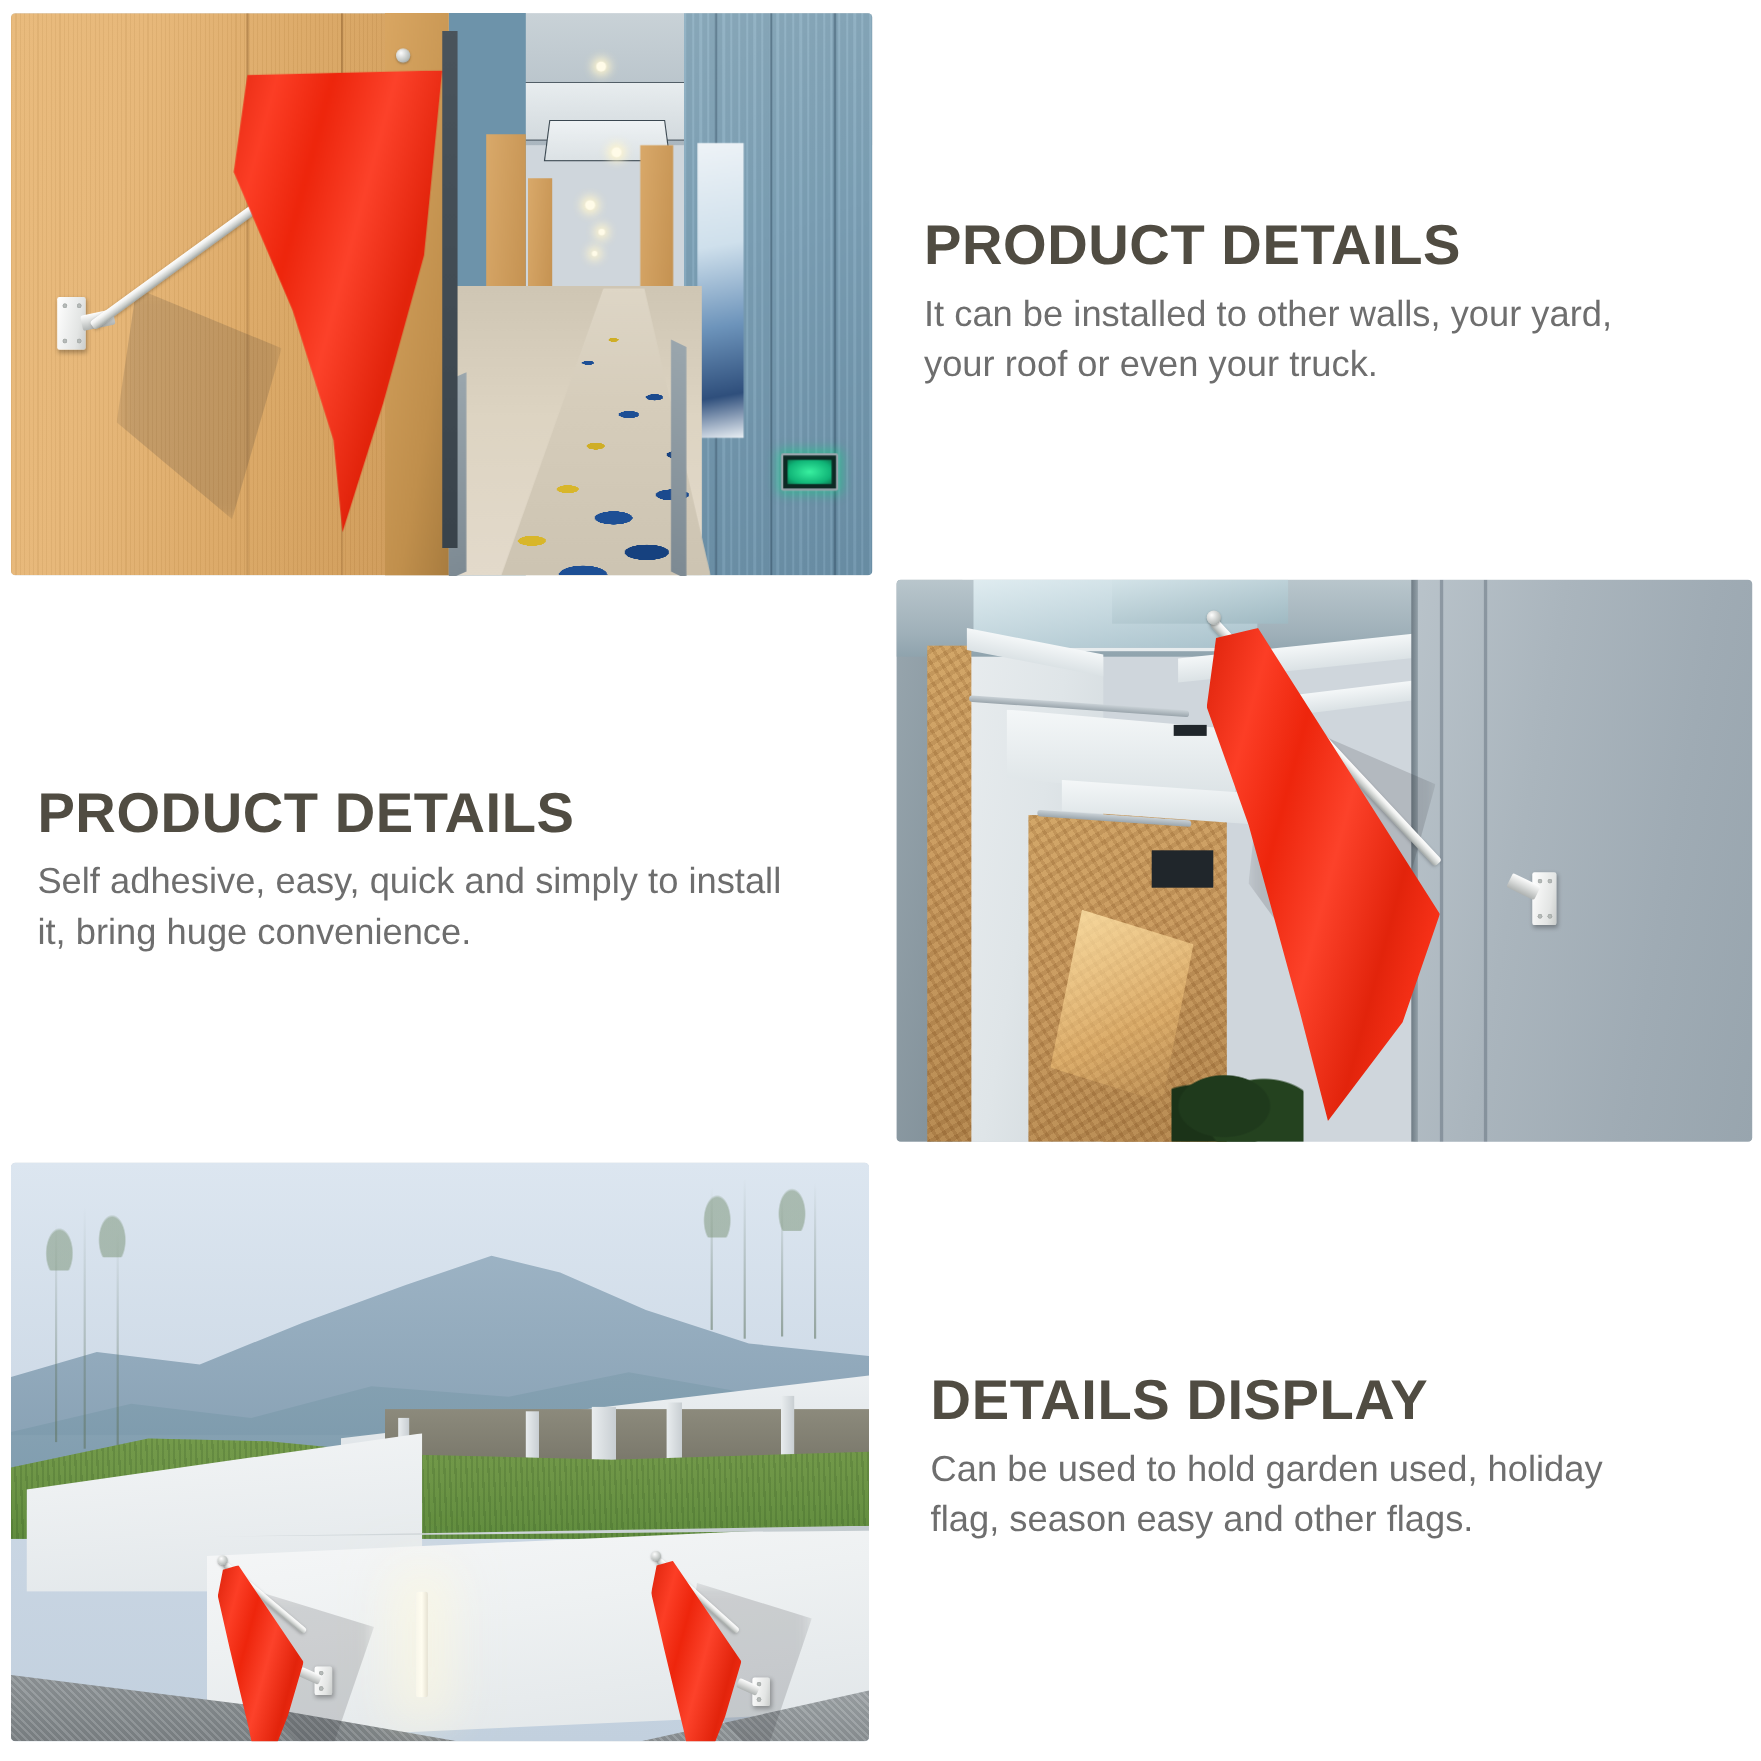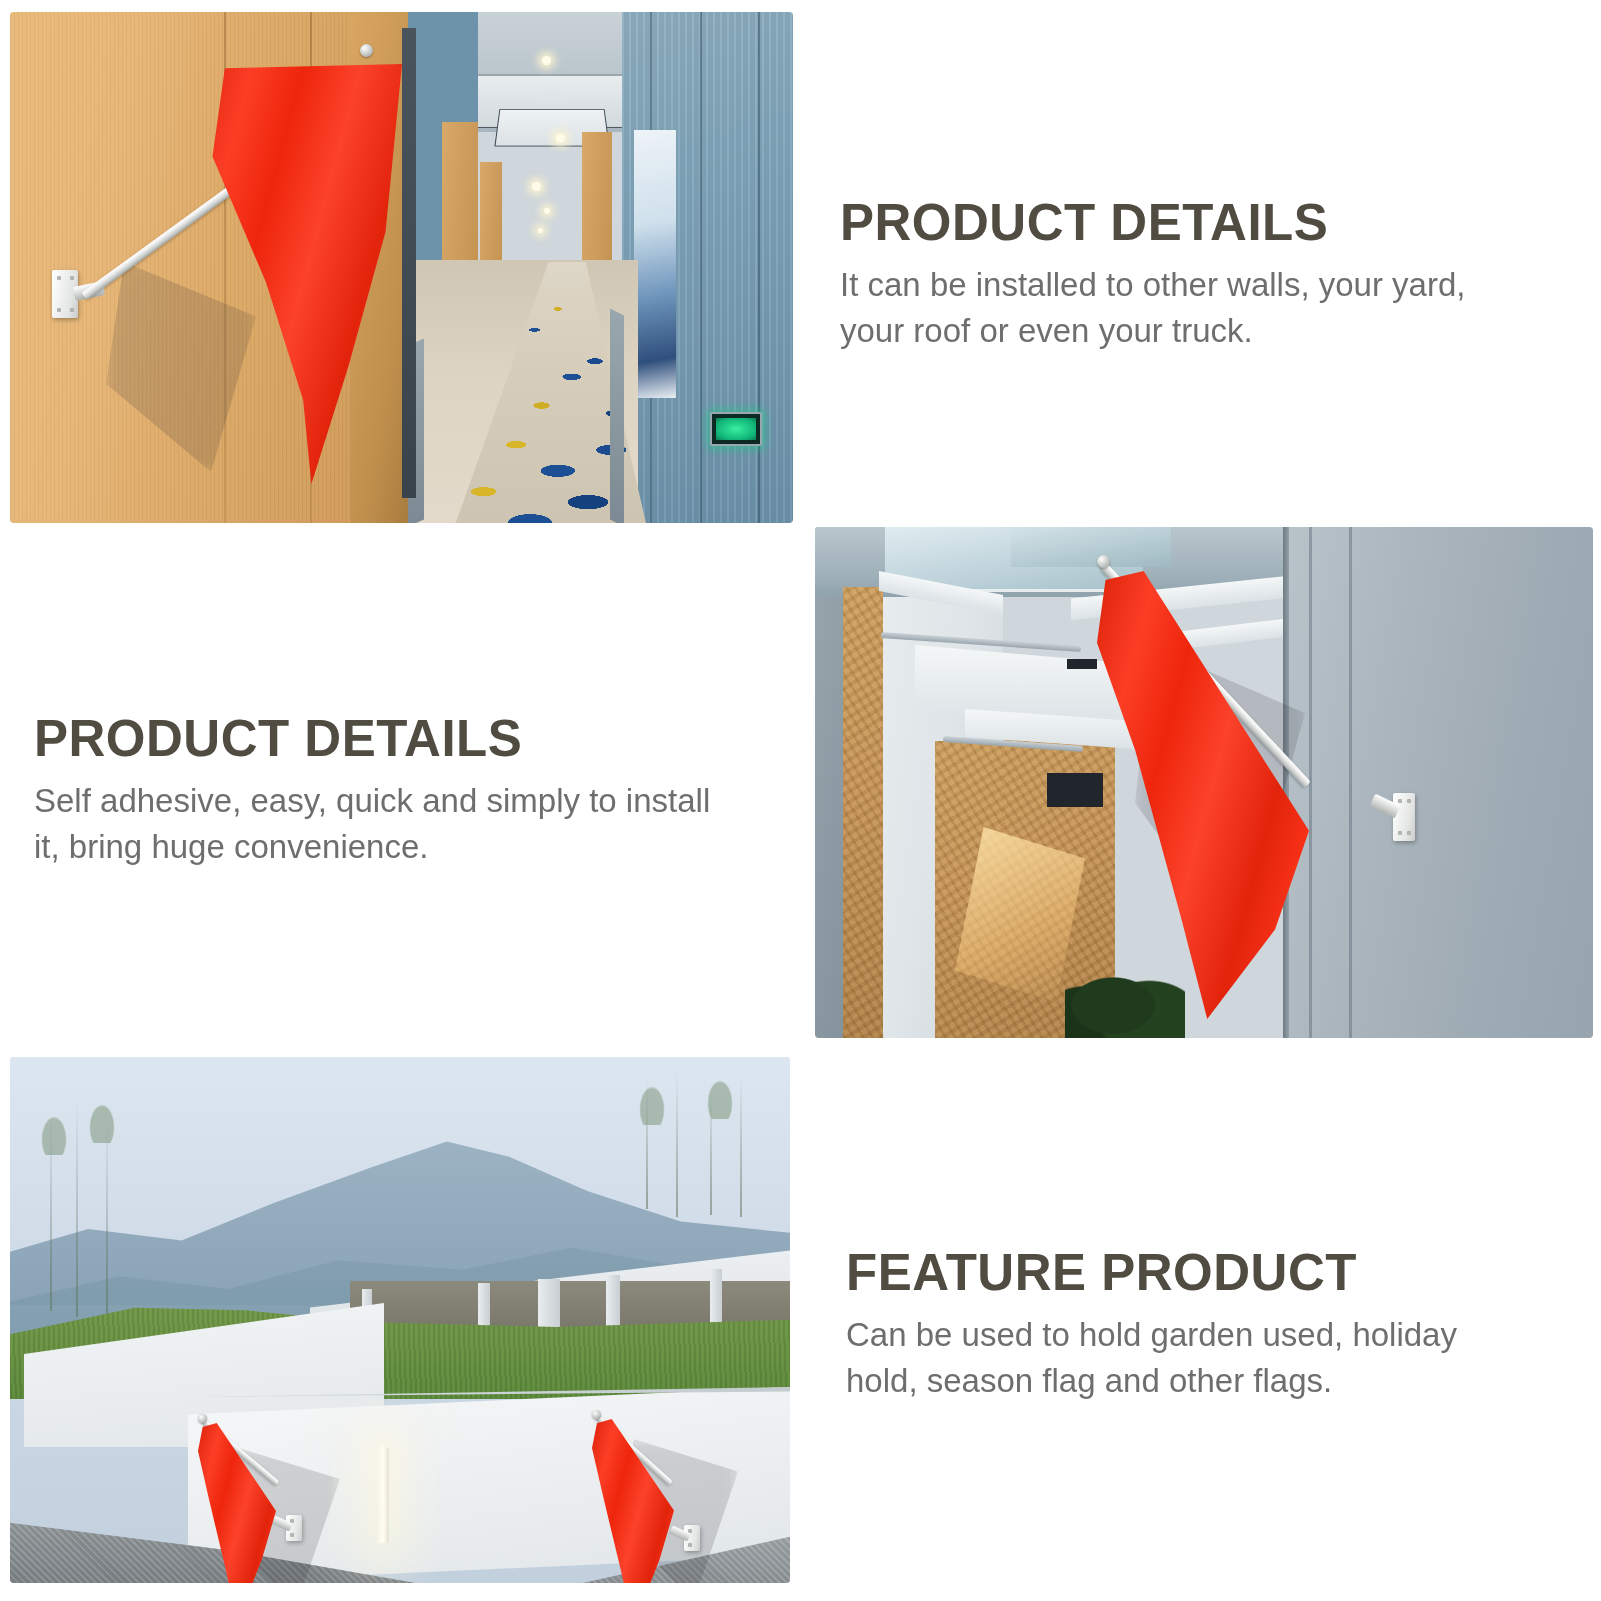--- a/index.html
+++ b/index.html
@@ -488,18 +488,18 @@
       <div class="screw" style="left:678px;top:486px;"></div>
       <div class="bracket-arm" style="left:660px;top:472px;width:20px;height:9px;transform:rotate(24deg);"></div>
       <div class="pole" style="left:588px;top:358px;width:98px;height:6px;transform:rotate(42deg);"></div>
       <div class="pole-knob" style="left:582px;top:353px;width:9px;height:9px;"></div>
       <div class="flag-cloth" style="left:582px;top:362px;width:82px;height:208px;
                   clip-path:polygon(6% 2%, 24% 0%, 100% 44%, 82% 68%, 50% 100%, 36% 74%, 14% 38%, 0% 14%);"></div>
     </div>
   </div>
 
   <div class="textblock" style="left:846px;top:1246px;width:700px;">
-    <h2 class="heading">FEATURE PRODUCT</h2>
+    <h2 class="heading">DETAILS DISPLAY</h2>
     <p class="body-copy">Can be used to hold garden used, holiday</p>
-    <p class="body-copy">hold, season flag and other flags.</p>
+    <p class="body-copy">flag, season easy and other flags.</p>
   </div>
 
 </div>
 
 </body></html>

